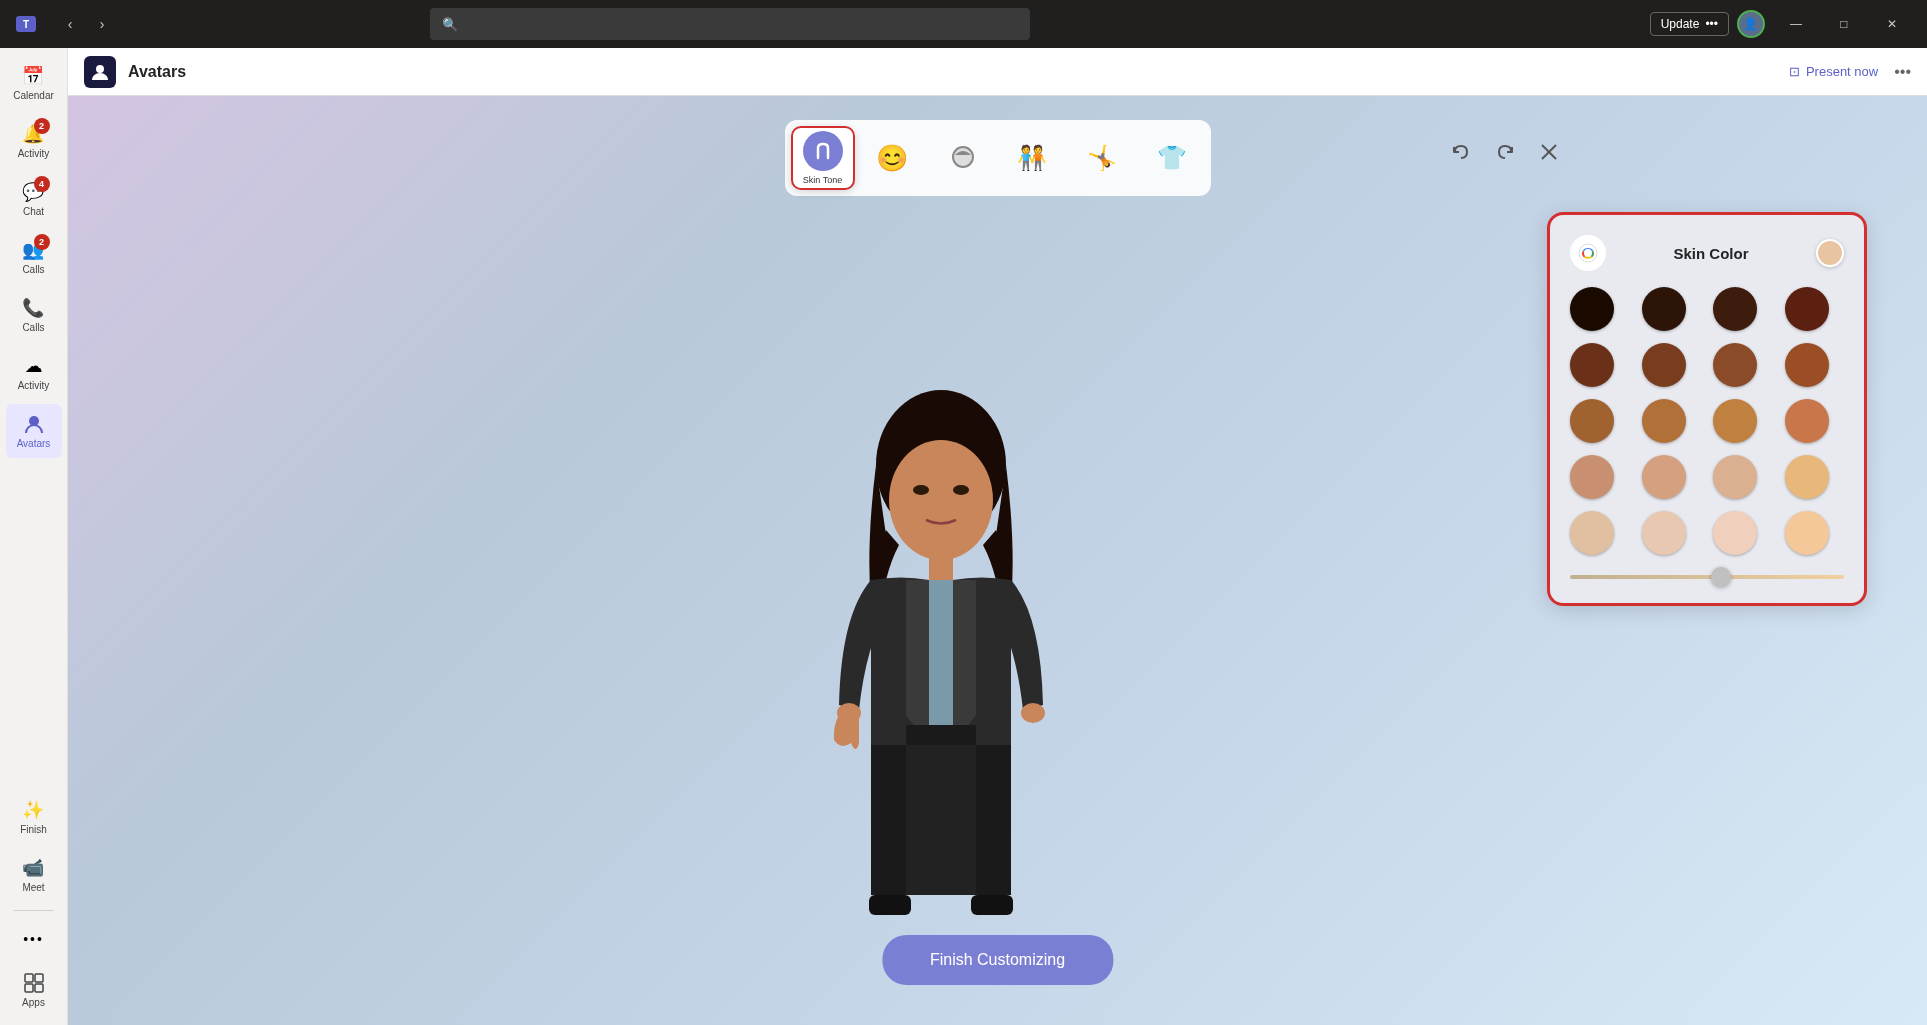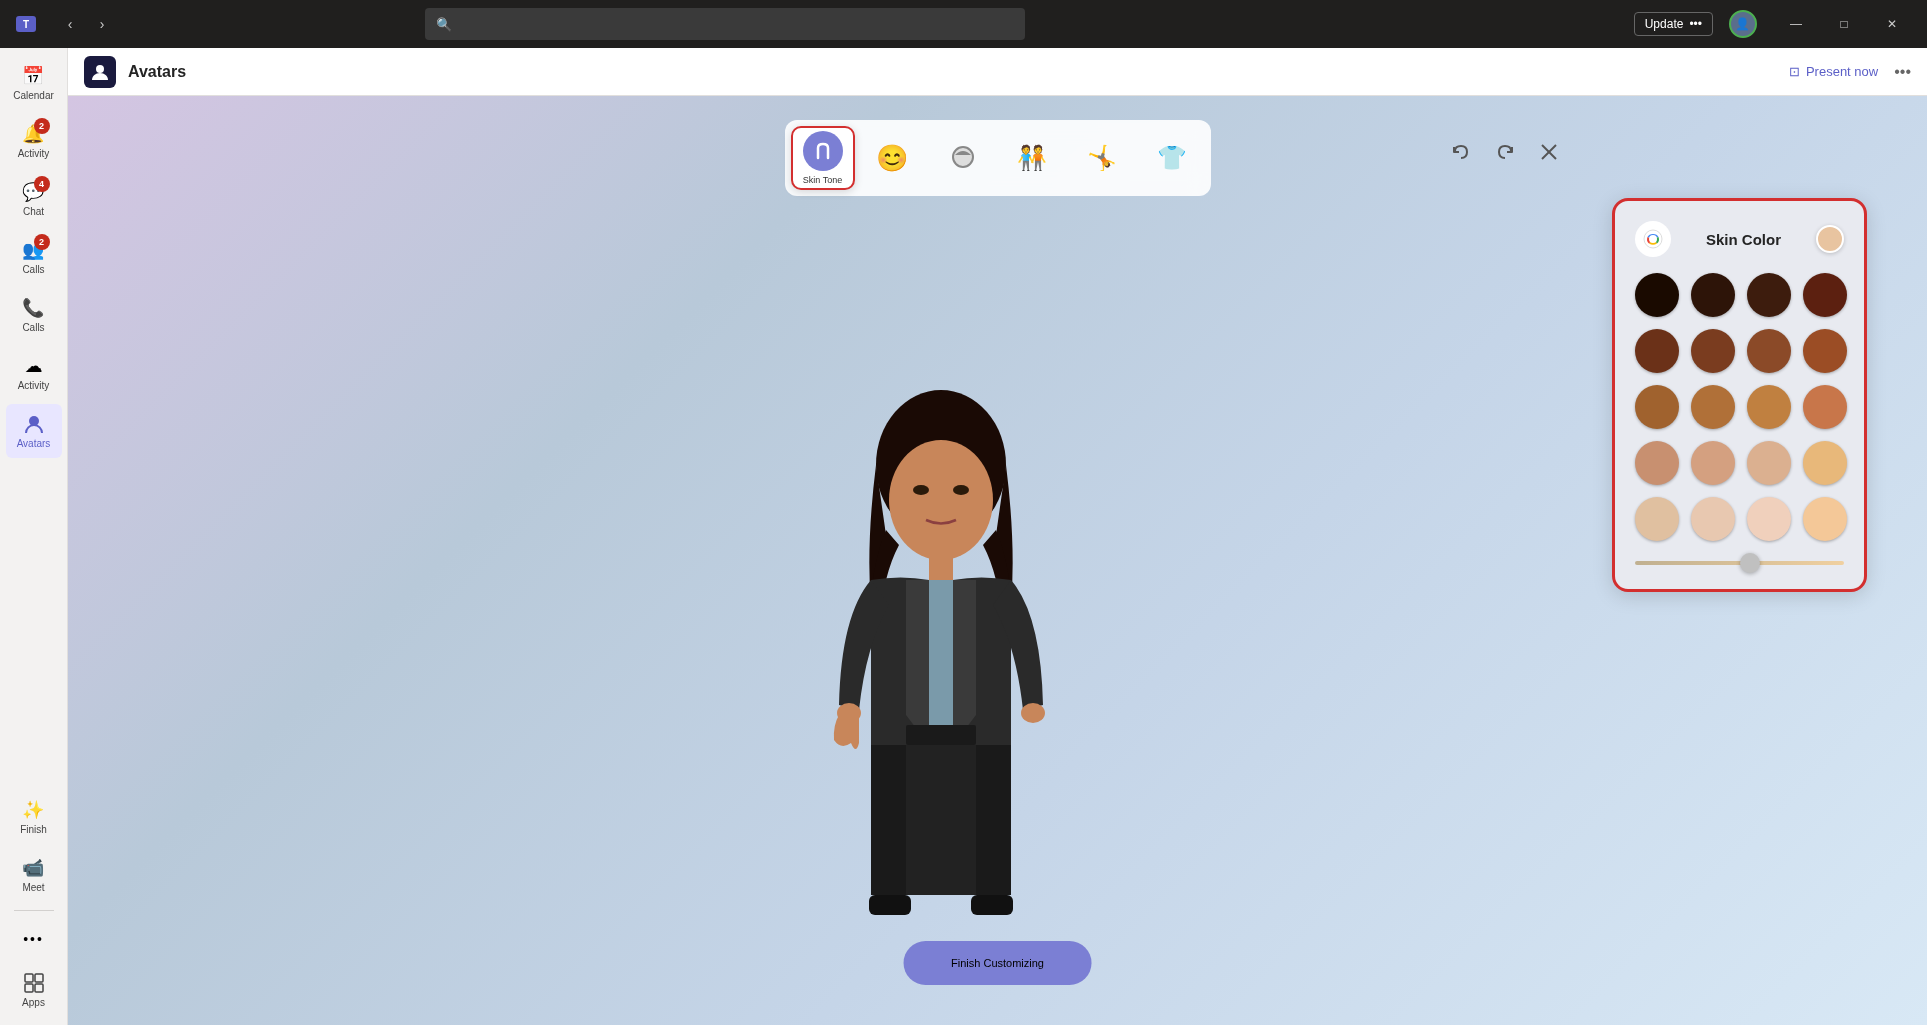--- a/index.html
+++ b/index.html
@@ -71,21 +71,21 @@
       border: none;
       outline: none;
       color: #ccc;
       font-size: 13px;
       flex: 1;
     }
     .search-bar input::placeholder { color: #999; }
     .title-bar-right {
       display: flex;
       align-items: center;
-      gap: 16px;
+      gap: 8px;
       margin-left: auto;
     }
     .update-btn {
       background: transparent;
       border: 1px solid #666;
       color: #fff;
       padding: 4px 10px;
       border-radius: 4px;
       font-size: 12px;
       cursor: pointer;
@@ -318,36 +318,36 @@
       border-radius: 50%;
     }
 
     
     .finish-btn {
       position: absolute;
       bottom: 40px;
       left: 50%;
       transform: translateX(-50%);
       background: #7b7fd4;
-      color: #000000;
+      color: #ffffff;
       border: none;
       border-radius: 24px;
       padding: 16px 48px;
-      font-size: 11px;
+      font-size: 16px;
       font-weight: 500;
       cursor: pointer;
       white-space: nowrap;
     }
 
     
     .skin-panel {
       position: absolute;
-      top: 102px;
+      top: 116px;
       right: 60px;
-      width: 255px;
+      width: 320px;
       background: #e8eaf0;
       border-radius: 16px;
       border: 3px solid #d32f2f;
       padding: 20px;
       box-shadow: 0 4px 20px rgba(0,0,0,0.15);
     }
     .skin-panel-header {
       display: flex;
       align-items: center;
       justify-content: space-between;

